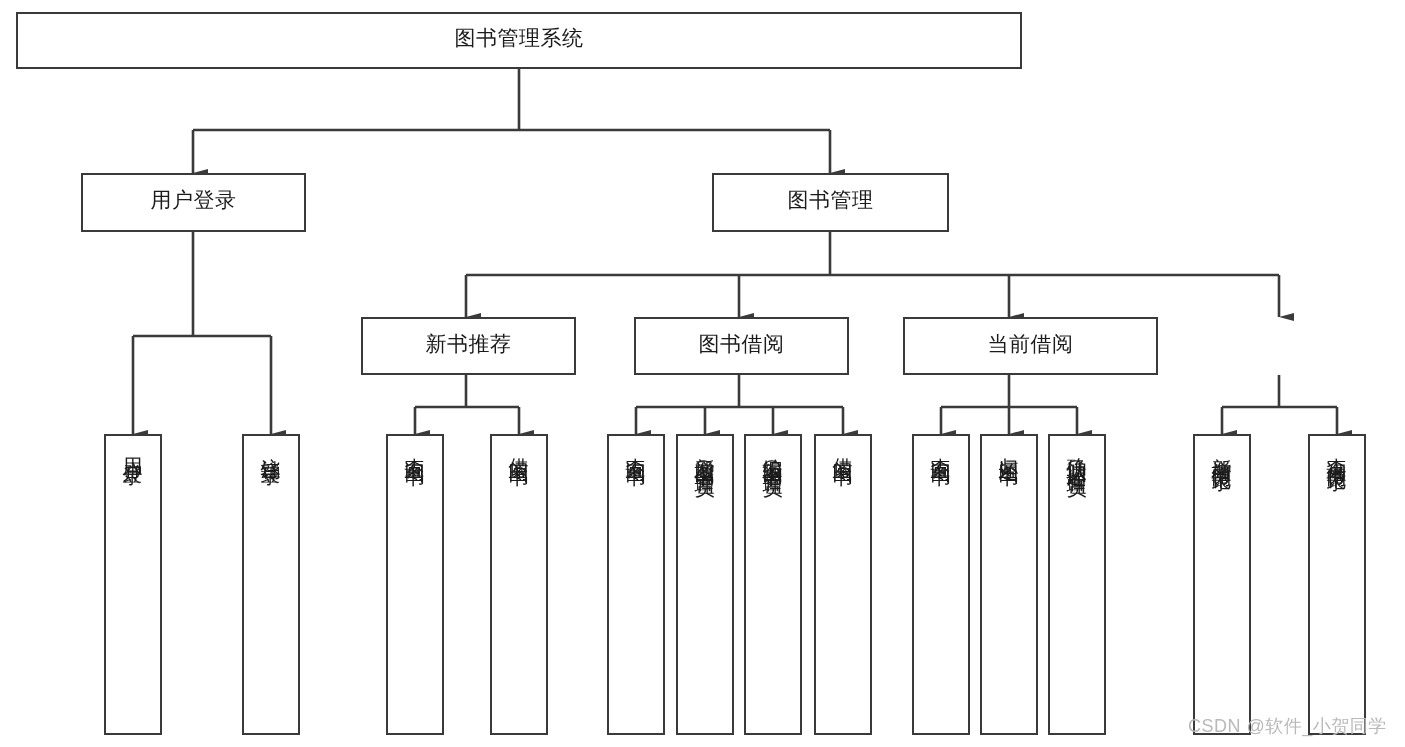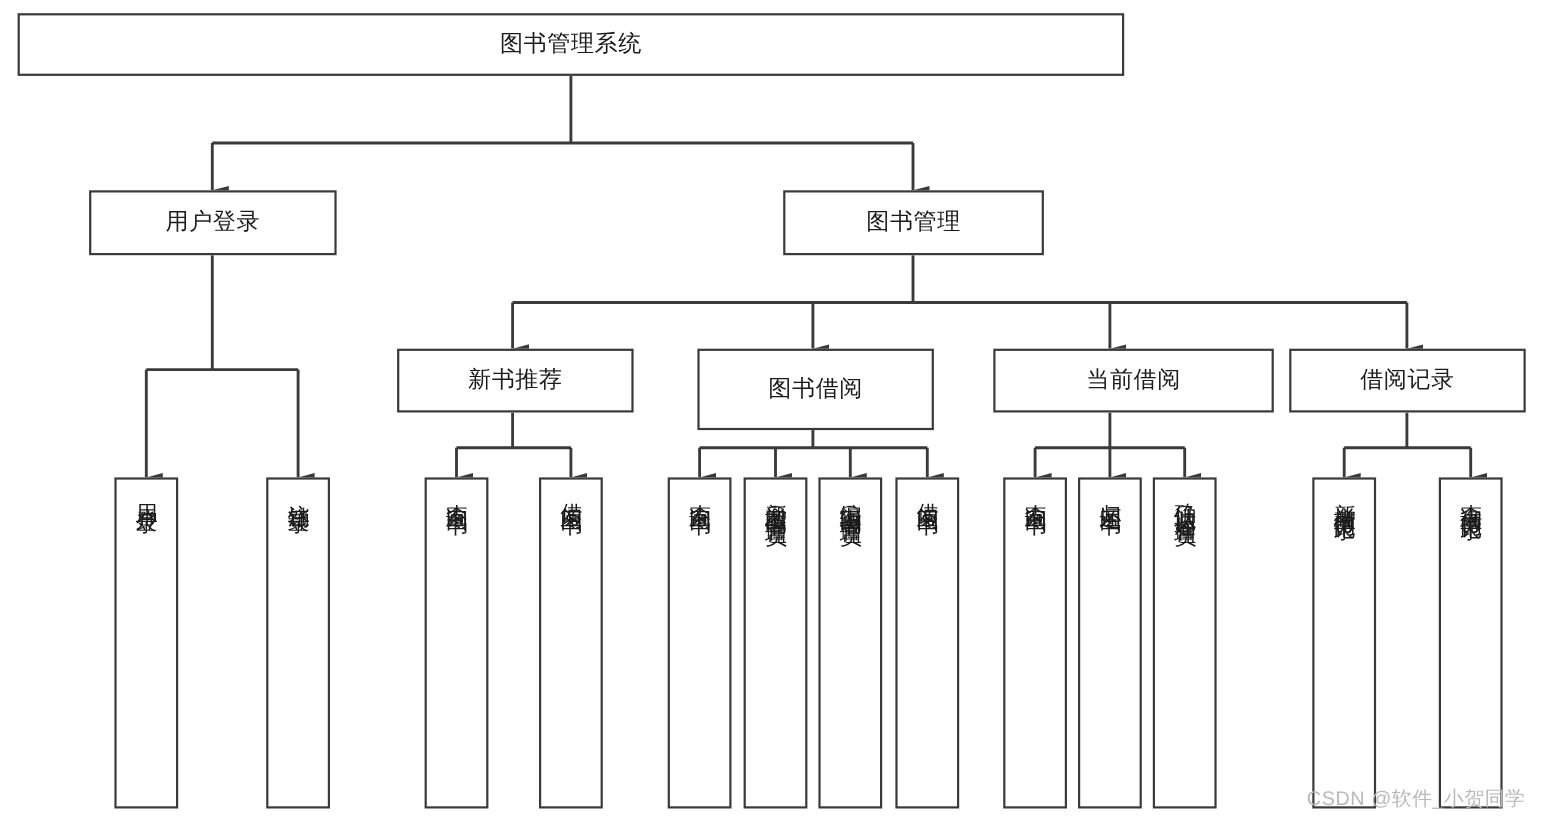--- a/index.html
+++ b/index.html
@@ -38,20 +38,21 @@
   }
   .node .label {
     font-size: 21px;
     line-height: 1.15;
     letter-spacing: 0.5px;
     white-space: nowrap;
   }
   
   .node.horiz .label {
     writing-mode: horizontal-tb;
+    font-family: Liberation Mono, monospace;
   }
   
   .node.vert {
     align-items: flex-start;
     padding-top: 6px;
   }
   .node.vert .label {
     writing-mode: vertical-rl;
     text-orientation: upright;
     font-size: 20px;
@@ -133,31 +134,28 @@
   </div>
 
   <div class="node horiz" style="left:361px; top:317px; width:215px; height:58px;">
     <span class="label">新书推荐</span>
   </div>
 
   <div class="node horiz" style="left:712px; top:173px; width:237px; height:59px;">
     <span class="label">图书管理</span>
   </div>
 
-  <div class="node horiz" style="left:634px; top:317px; width:215px; height:74px;">
+  <div class="node horiz" style="left:634px; top:317px; width:215px; height:58px;">
     <span class="label">图书借阅</span>
   </div>
 
   <div class="node horiz" style="left:903px; top:317px; width:255px; height:58px;">
     <span class="label">当前借阅</span>
   </div>
 
-  <div class="node horiz" style="left:1172px; top:317px; width:215px; height:58px;">
-    <span class="label">借阅记录</span>
-  </div>
 
   <div class="node vert" style="left:104px; top:434px; width:58px; height:301px;">
     <span class="label">用户登录</span>
   </div>
 
   <div class="node vert" style="left:242px; top:434px; width:58px; height:301px;">
     <span class="label">注销登录</span>
   </div>
 
   <div class="node vert" style="left:386px; top:434px; width:58px; height:301px;">

